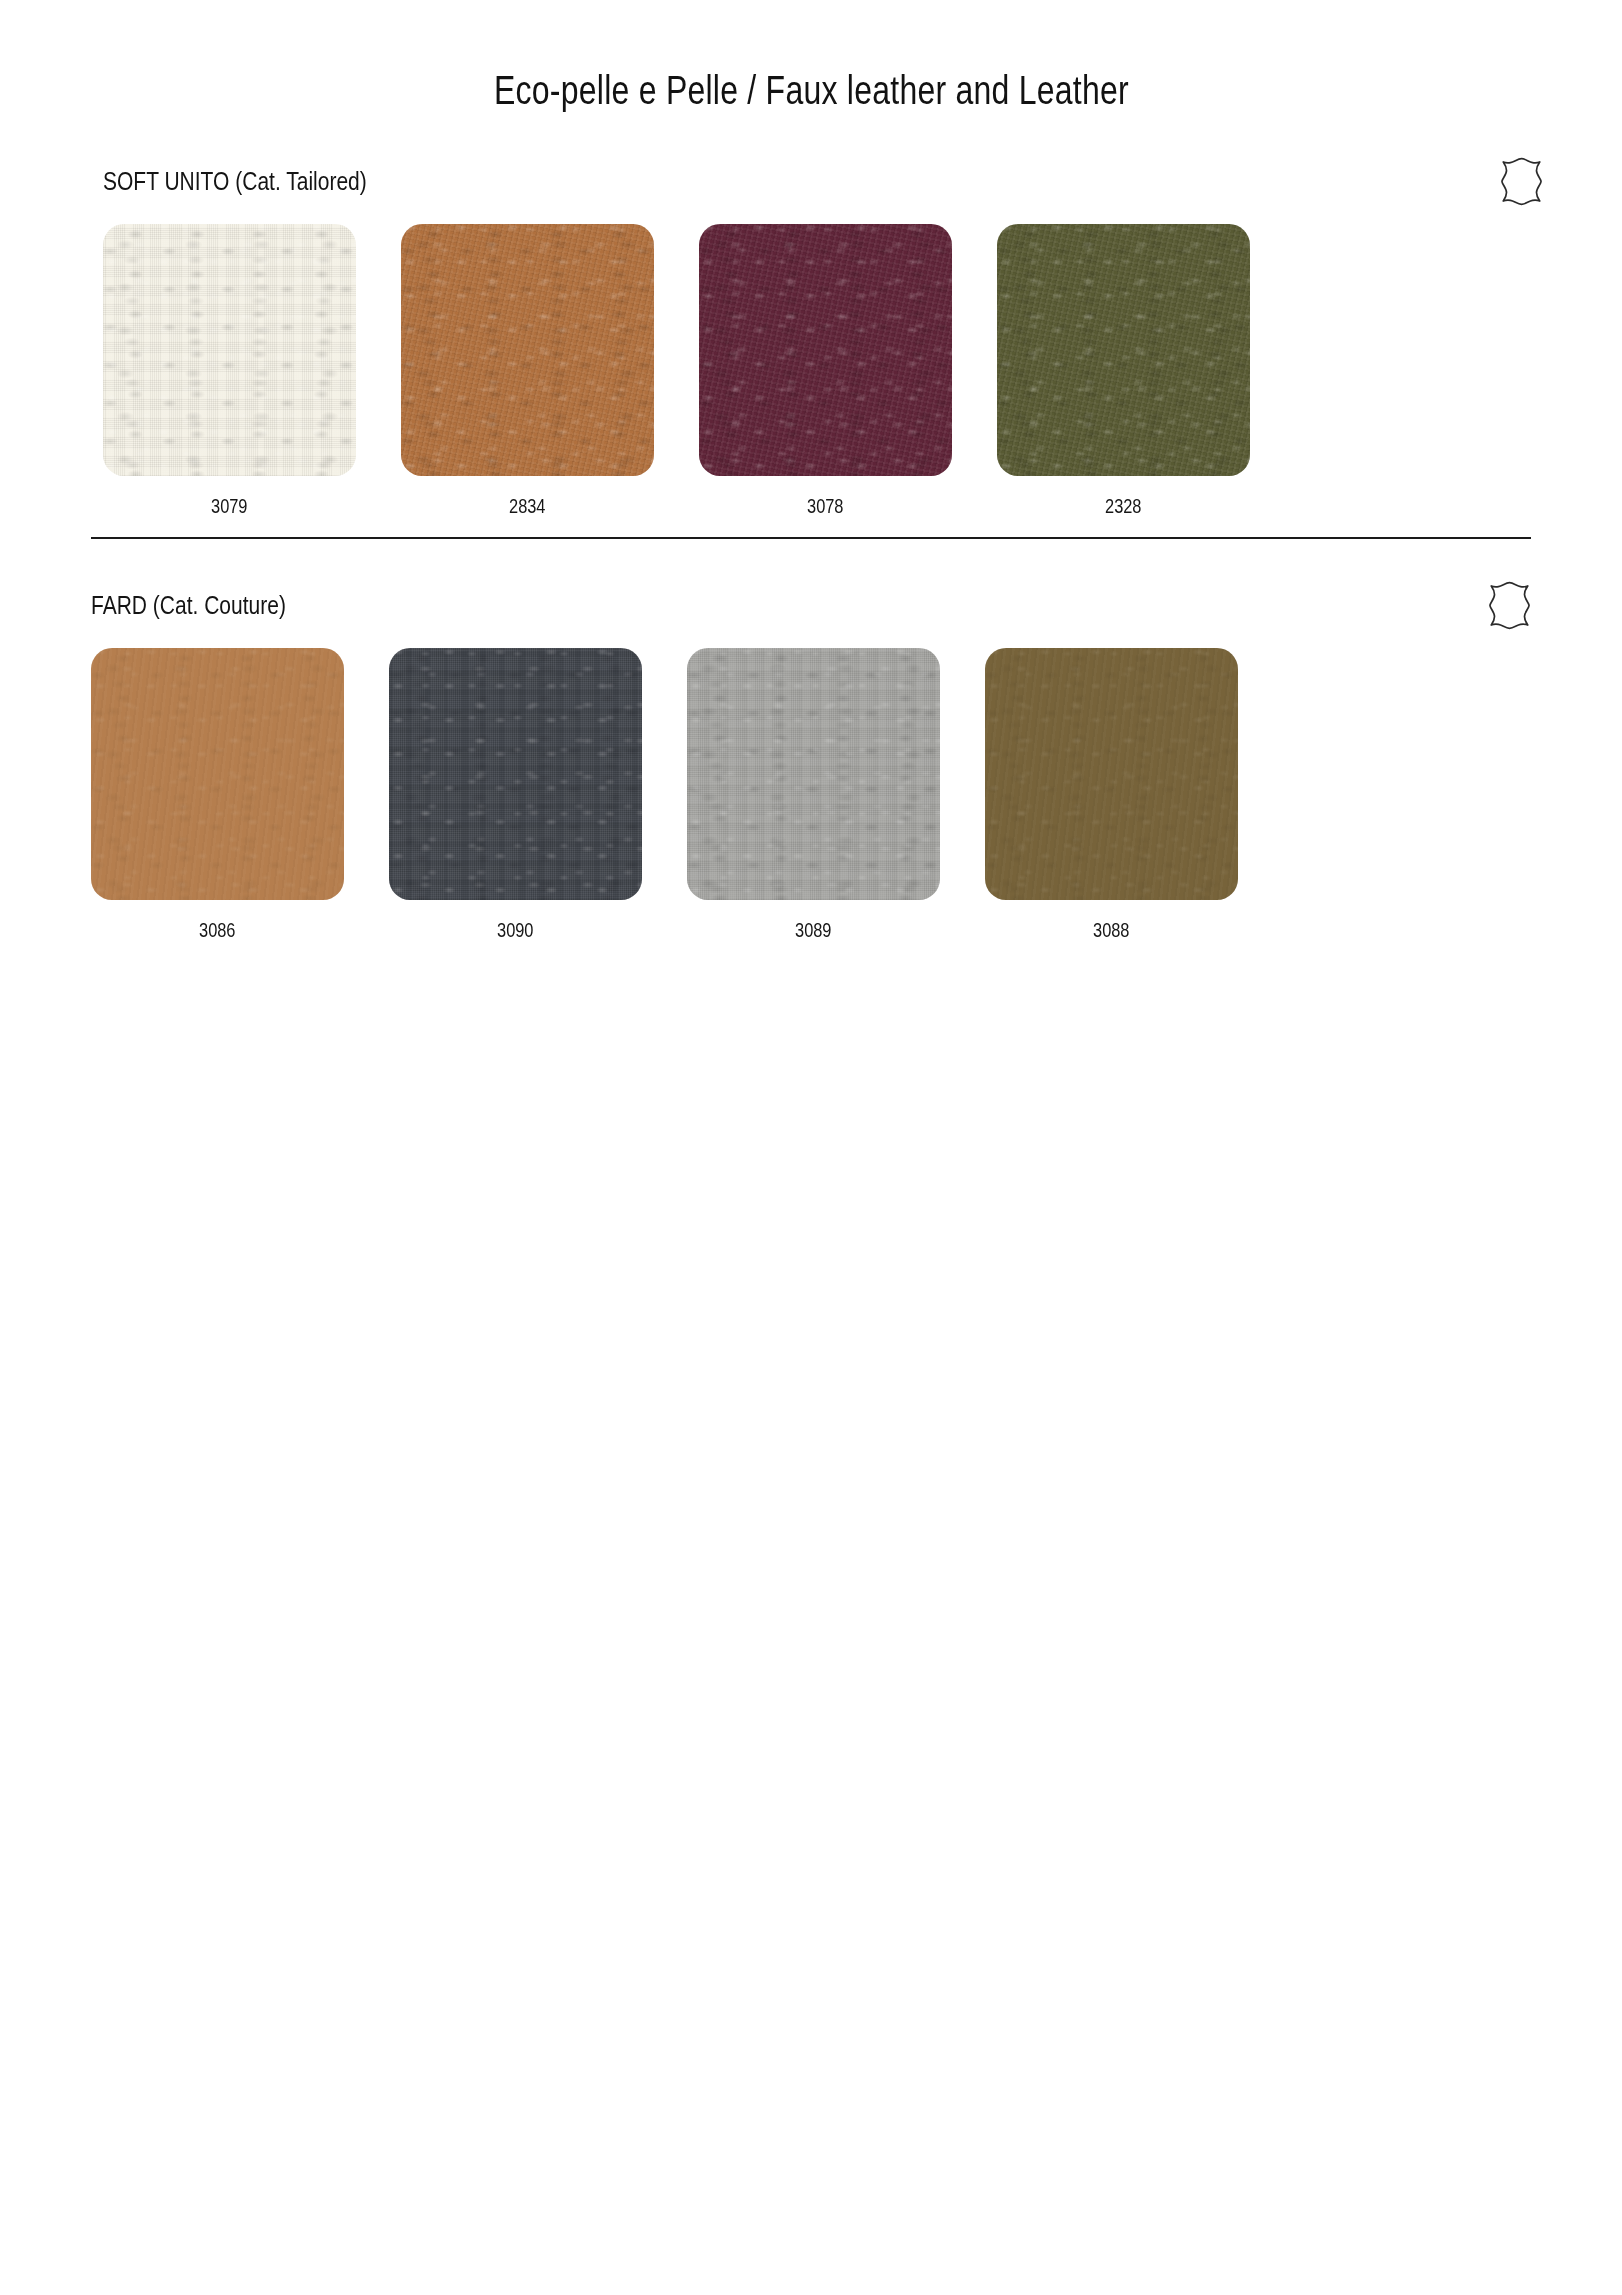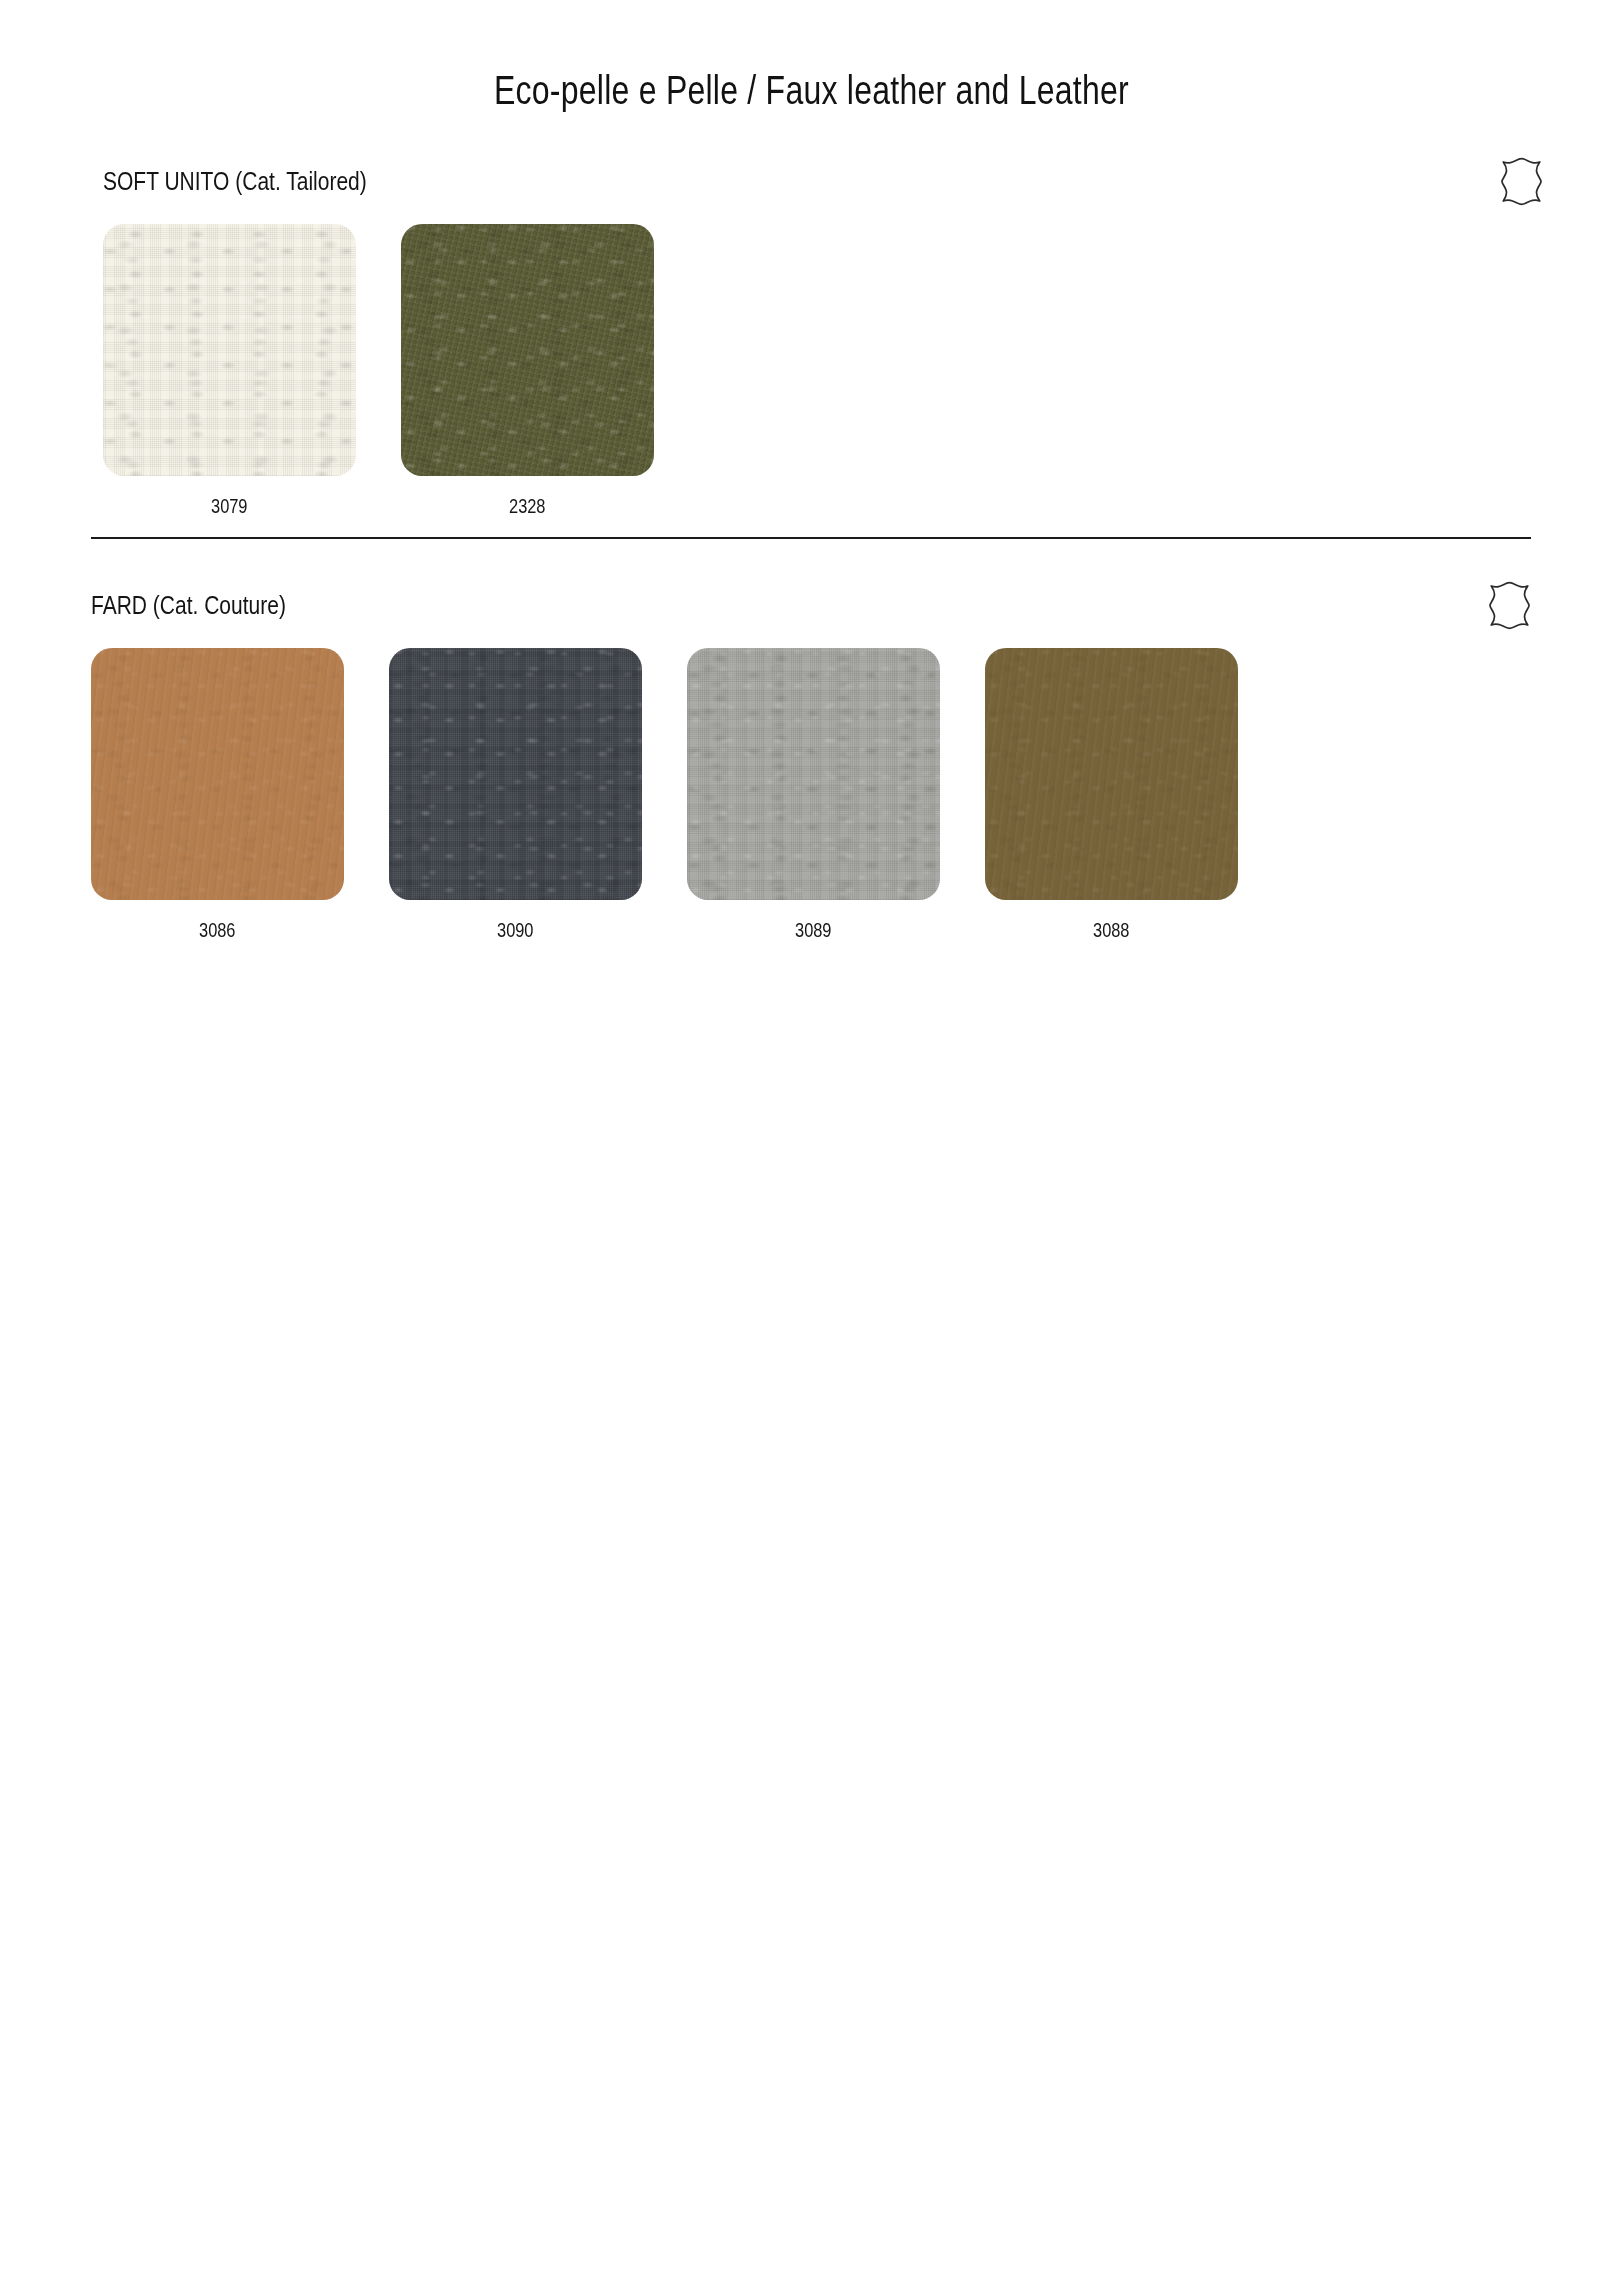--- a/index.html
+++ b/index.html
@@ -165,20 +165,28 @@
                  C61 9 56 11 50 10 C44 9 39 4 33 4 Z" fill="#ffffff" stroke="#2b2b2b" stroke-width="2.6" stroke-linejoin="round" stroke-linecap="round"></path>
       </svg>
     </span>
   </div>
   <div class="swatch-row">
     <div class="swatch-cell">
       <div class="swatch grain-fine" style="background-color: rgb(244, 241, 230);"></div>
       <div class="swatch-label">3079</div>
     </div>
     <div class="swatch-cell">
+      <div class="swatch grain-coarse" style="background-color: rgb(176, 112, 62);"></div>
+      <div class="swatch-label">2834</div>
+    </div>
+    <div class="swatch-cell">
+      <div class="swatch grain-coarse" style="background-color: rgb(95, 36, 56);"></div>
+      <div class="swatch-label">3078</div>
+    </div>
+    <div class="swatch-cell">
       <div class="swatch grain-coarse" style="background-color: rgb(88, 90, 51);"></div>
       <div class="swatch-label">2328</div>
     </div>
   </div>
 </div>
 
 <div class="divider" style="border-top-color: rgb(26, 26, 26);"></div>
 
 <div class="section" id="section-1">
   <div class="section-head">

